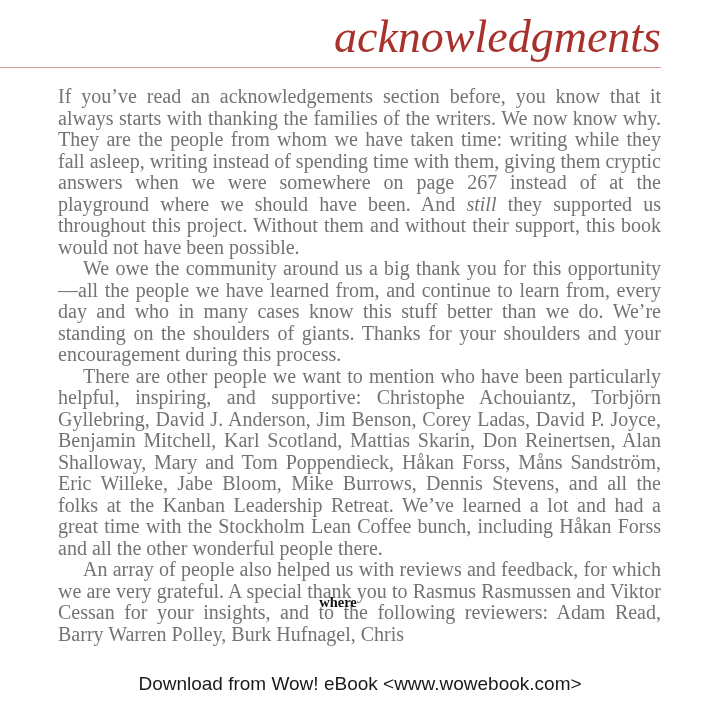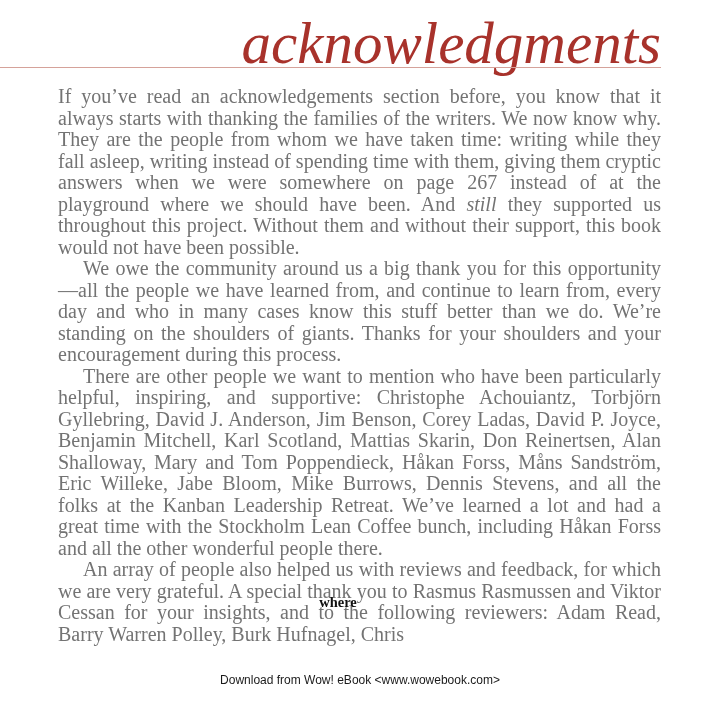--- a/index.html
+++ b/index.html
@@ -11,21 +11,21 @@
     font-family: "Liberation Serif", serif;
     overflow: hidden;
   }
   .chapter-title {
     position: absolute;
     top: 14px;
     right: 59px;
     font-family: "Liberation Serif", serif;
     font-style: italic;
     font-weight: normal;
-    font-size: 59px;
+    font-size: 46px;
     line-height: 1;
     margin: 0;
     letter-spacing: 0px;
   }
   .title-rule {
     position: absolute;
     top: 67px;
     left: 0;
     width: 661px;
     height: 1px;
@@ -60,21 +60,21 @@
     font-size: 14.5px;
     color: #111111;
   }
   .ebook-footer {
     position: absolute;
     top: 673px;
     left: 0;
     width: 720px;
     text-align: center;
     font-family: "Liberation Sans", sans-serif;
-    font-size: 12px;
+    font-size: 19px;
     color: #1a1a1a;
   }
 </style>
 </head>
 <body>
 
 <h1 class="chapter-title" style="color: rgb(168, 50, 43);">acknowledgments</h1>
 
 <div class="title-rule" style="background: rgb(213, 162, 154);"></div>
 

